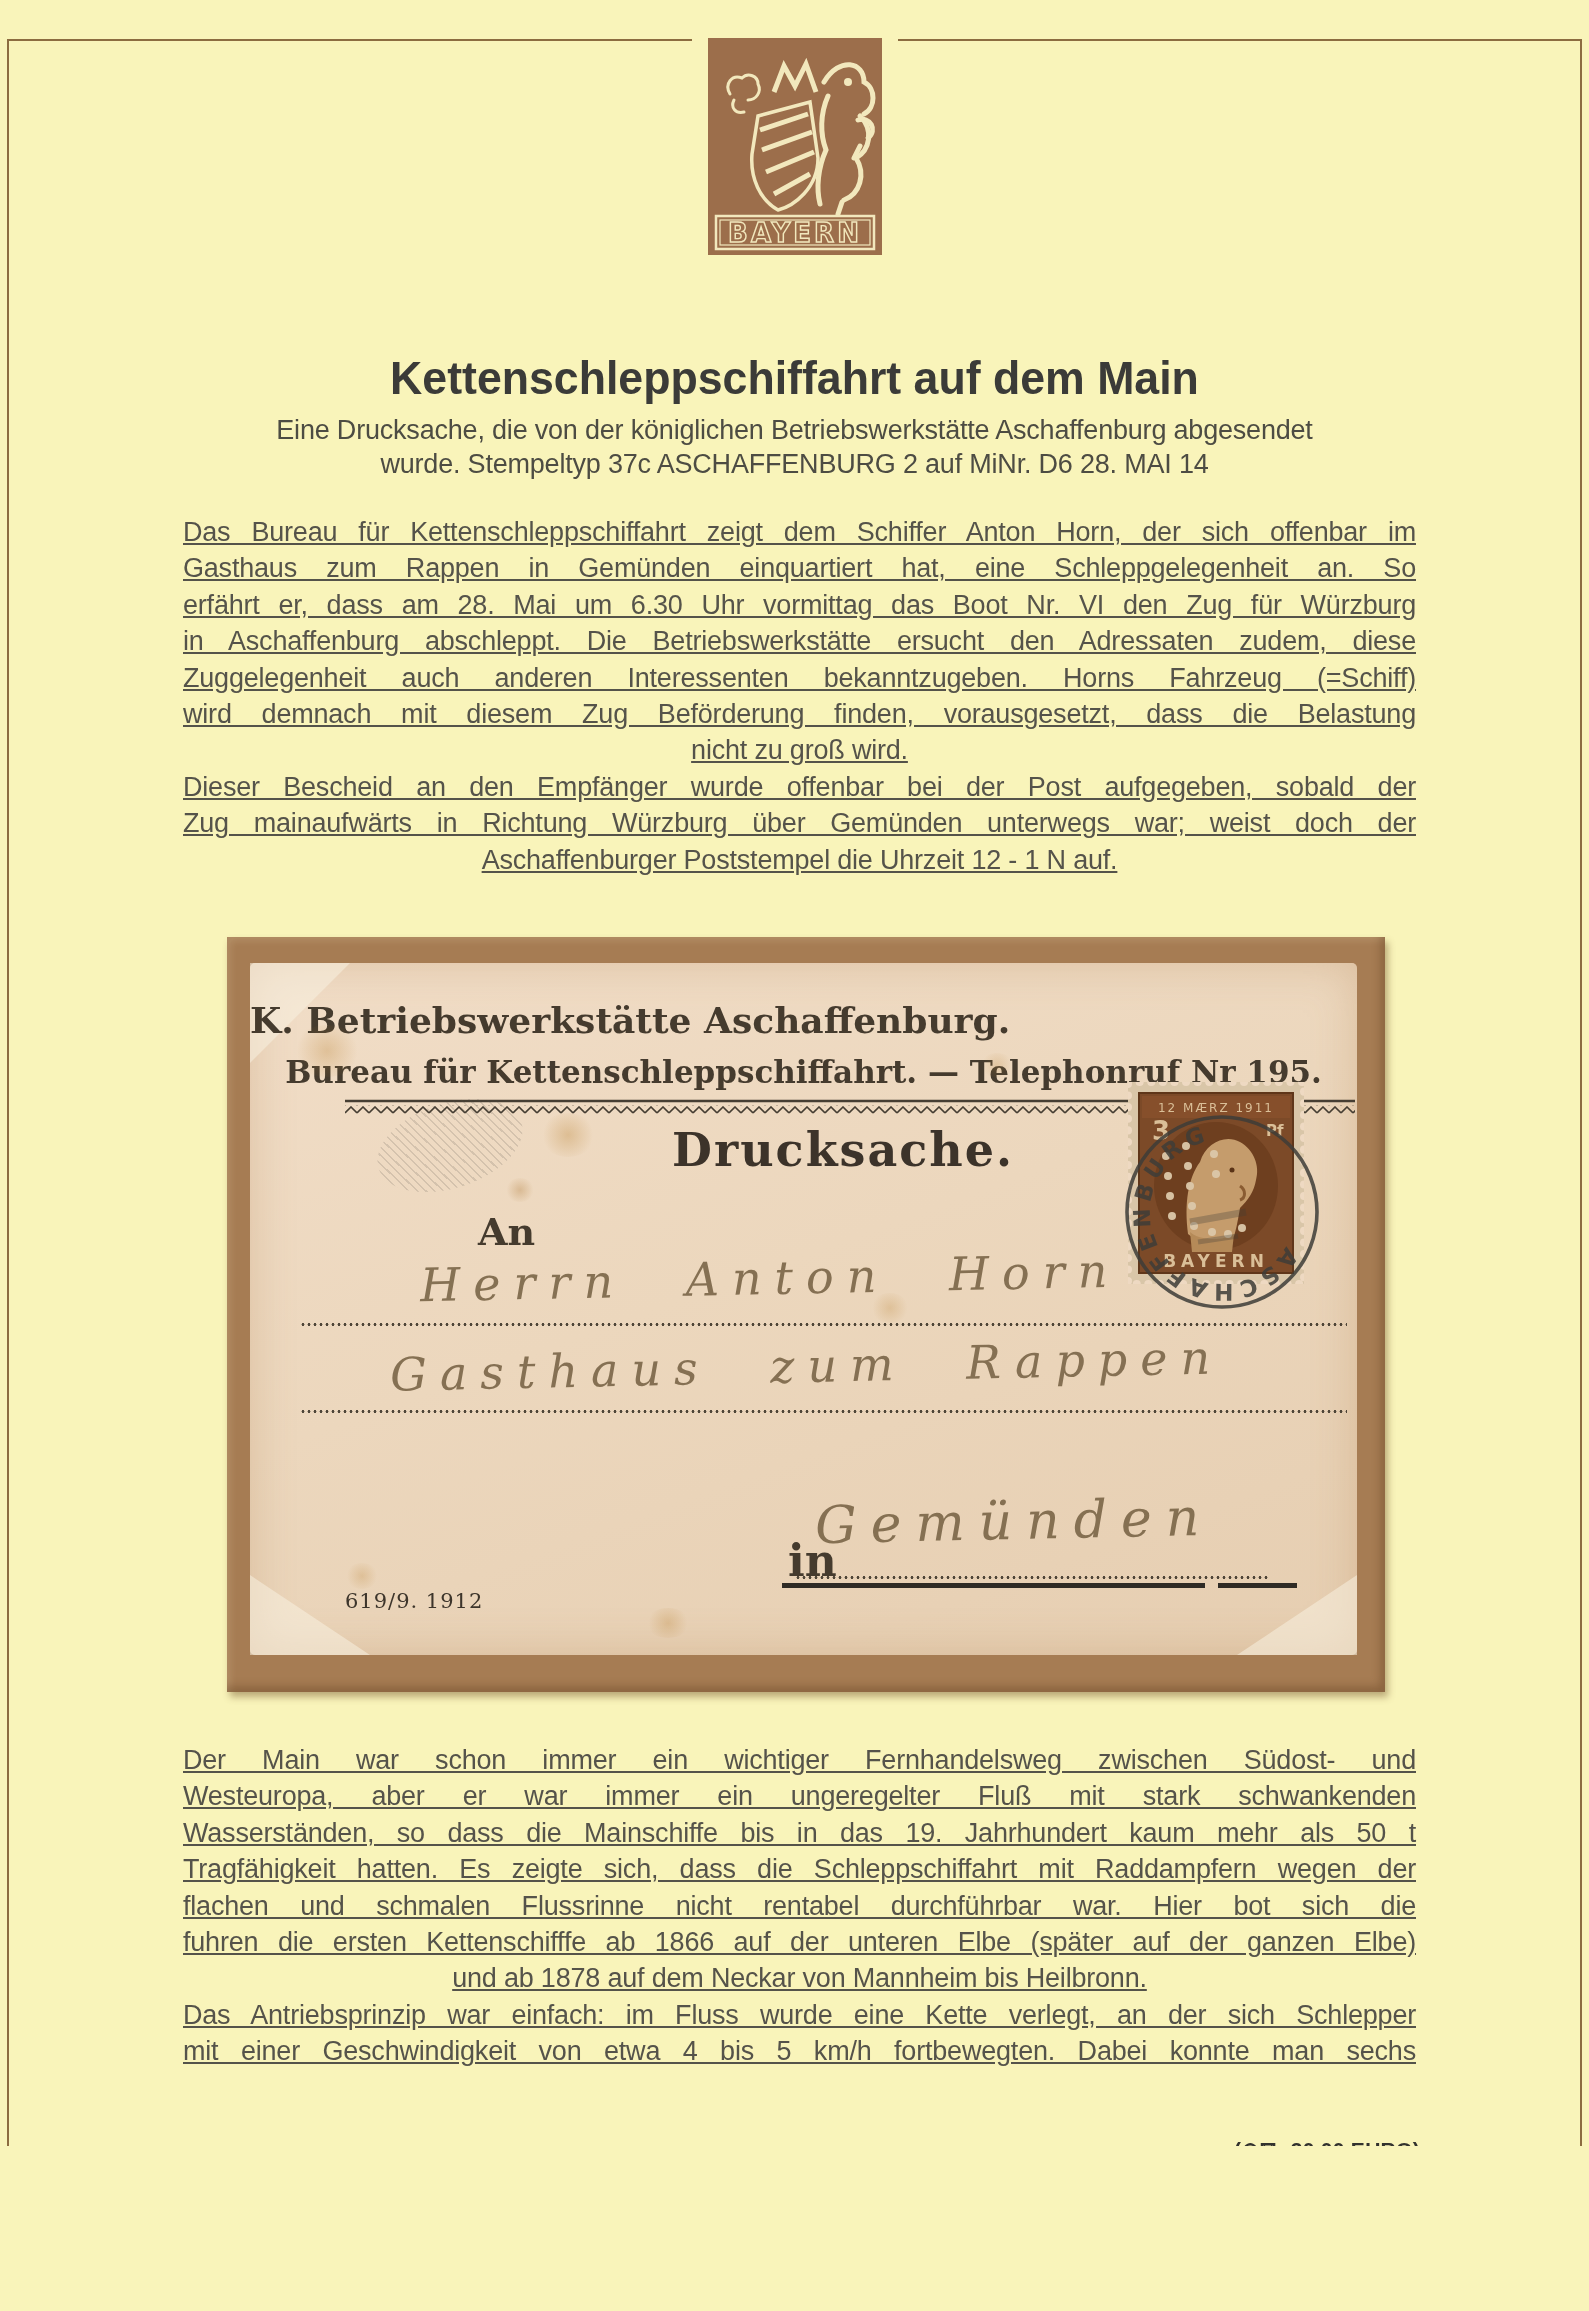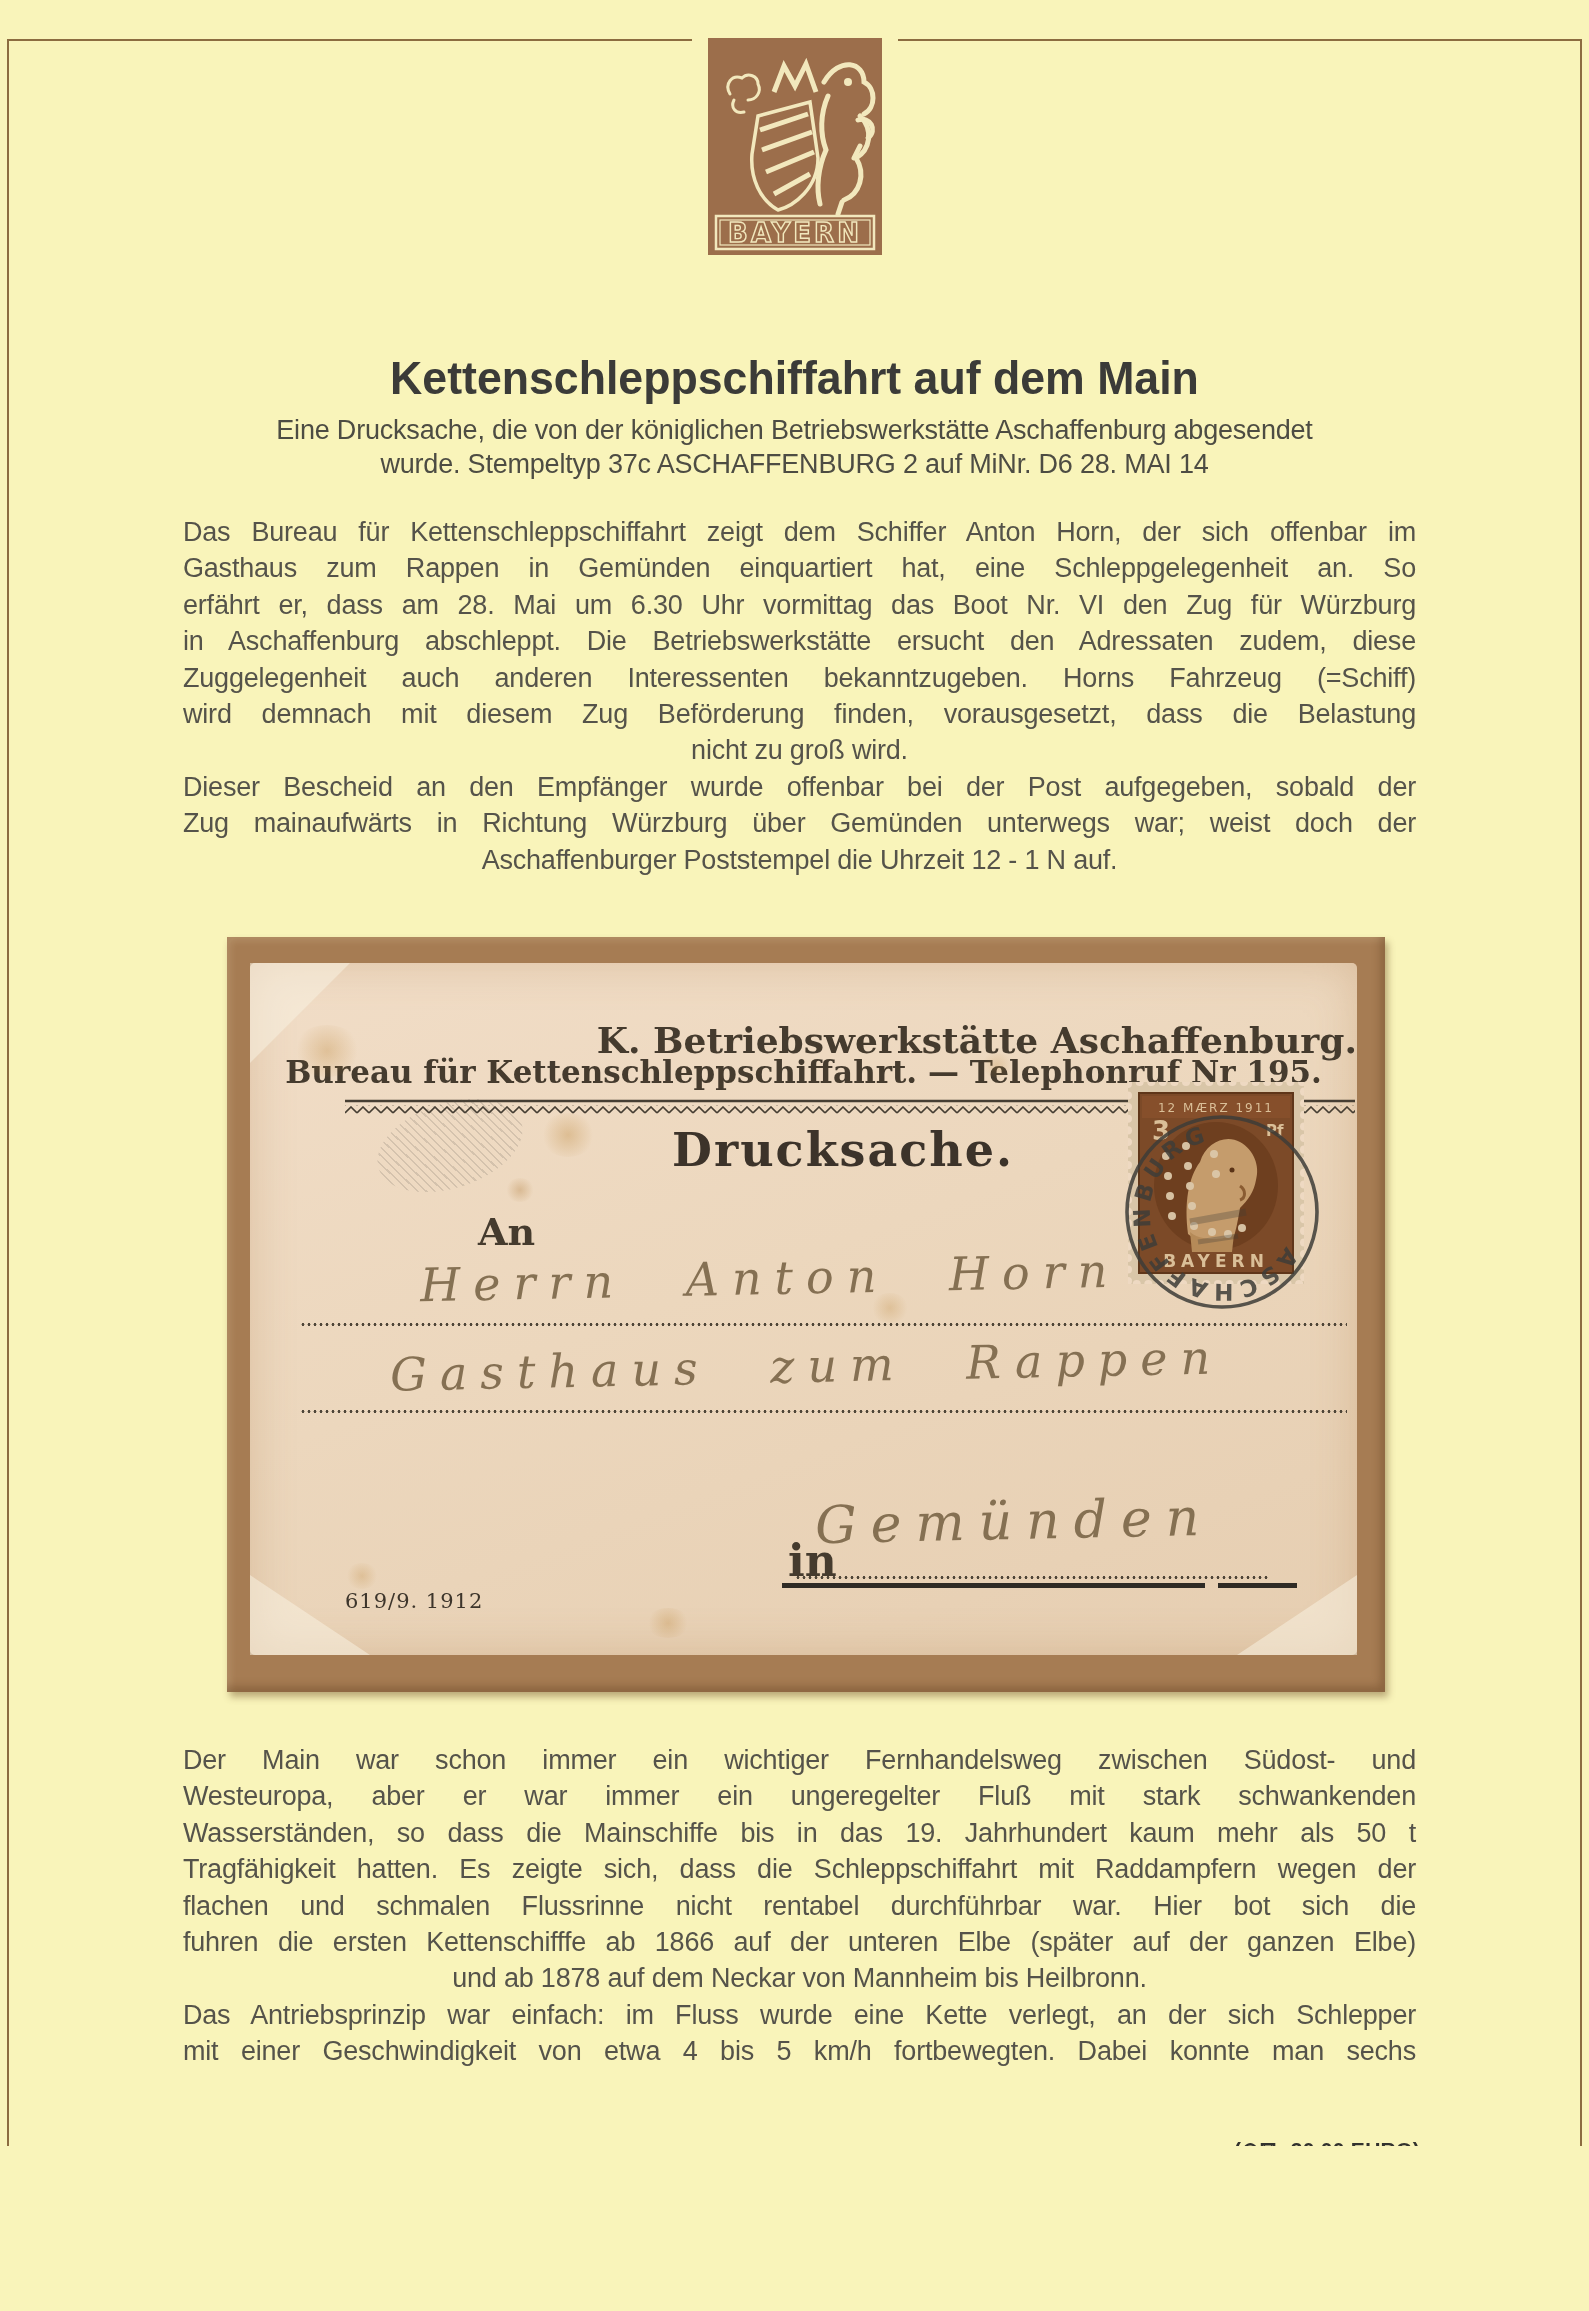--- a/index.html
+++ b/index.html
@@ -9,21 +9,21 @@
   
   #frame{left:7px;top:39px;width:1571px;height:2258px;border:2px solid #8c6c40;}
   
   #logo-wrap{left:692px;top:26px;padding:12px 16px;background:#f9f4ba;}
   
   #title{left:0;top:350px;width:1589px;text-align:center;font-size:47px;font-weight:bold;
          color:#3b3b38;transform:scaleX(.95);letter-spacing:0;}
   .subtitle{left:0;width:1589px;text-align:center;font-size:27px;color:#4d4c43;letter-spacing:-.2px;margin-top:8px;}
   
   .textblock{left:183px;width:1233px;font-size:27px;line-height:36.4px;color:#55534a;
-             letter-spacing:-.2px;}
+             letter-spacing:-.2px;text-decoration:underline;}
   .just{text-align:justify;text-align-last:justify;}
   .left{text-align:center;}
   
   #mat{left:227px;top:937px;width:1158px;height:755px;background:#a67c53;
        box-shadow:3px 5px 7px rgba(110,80,40,.45), inset -4px -5px 10px rgba(80,50,20,.35), inset 3px 3px 7px rgba(255,240,200,.22);}
   #card{left:250px;top:963px;width:1107px;height:692px;border-radius:5px;
         background:linear-gradient(160deg,#f1ddc7 0%,#ecd7bd 45%,#e6ceb1 100%);
         box-shadow:inset 0 0 45px rgba(170,120,70,.28);}
   .fraktur{font-family:"DejaVu Serif",serif;font-weight:bold;color:#453b2e;}
   .script{font-family:"DejaVu Serif",serif;font-style:italic;color:rgba(118,98,68,.88);
@@ -94,21 +94,21 @@
   </div>
 
   <div id="mat" class="abs"></div>
 
   <div id="card" class="abs">
 
     <div class="abs corner" style="left:0;top:0;width:100px;height:100px;clip-path:polygon(0 0,100% 0,0 100%);"></div>
     <div class="abs corner" style="left:0;bottom:0;width:120px;height:80px;clip-path:polygon(0 0,0 100%,100% 100%);"></div>
     <div class="abs corner" style="right:0;bottom:0;width:120px;height:80px;clip-path:polygon(100% 0,100% 100%,0 100%);"></div>
 
-    <div class="abs fraktur" style="left:0;top:56px;width:100%;text-align:right;font-size:36px;">K. Betriebswerkstätte Aschaffenburg.</div>
+    <div class="abs fraktur" style="left:0;top:36px;width:100%;text-align:left;font-size:36px;">K. Betriebswerkstätte Aschaffenburg.</div>
     <div class="abs fraktur" style="left:0;top:91px;width:100%;text-align:center;font-size:31px;">Bureau für Kettenschleppschiffahrt. — Telephonruf Nr 195.</div>
 
     <svg class="abs" style="left:95px;top:135px;" width="1010" height="18">
       <defs>
         <pattern id="zz" width="12" height="8" patternUnits="userSpaceOnUse">
           <path d="M0,7 L6,1 L12,7" fill="none" stroke="#463e33" stroke-width="1.6"></path>
         </pattern>
       </defs>
       <line x1="0" y1="3" x2="1010" y2="3" stroke="#463e33" stroke-width="2.6"></line>
       <rect x="0" y="7" width="1010" height="9" fill="url(#zz)"></rect>

